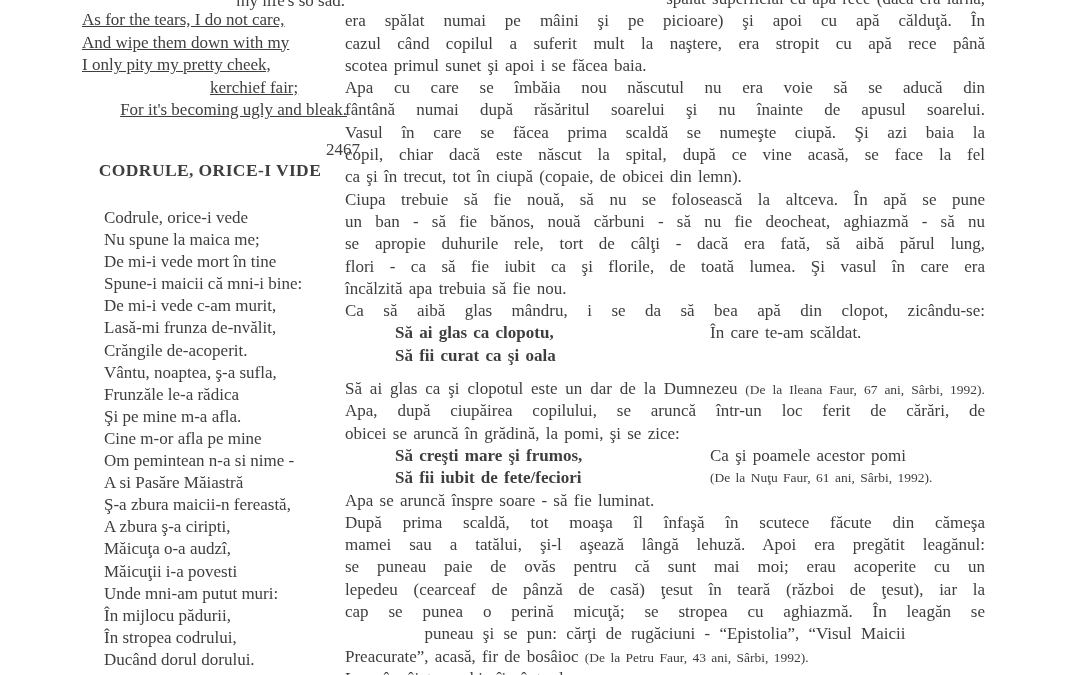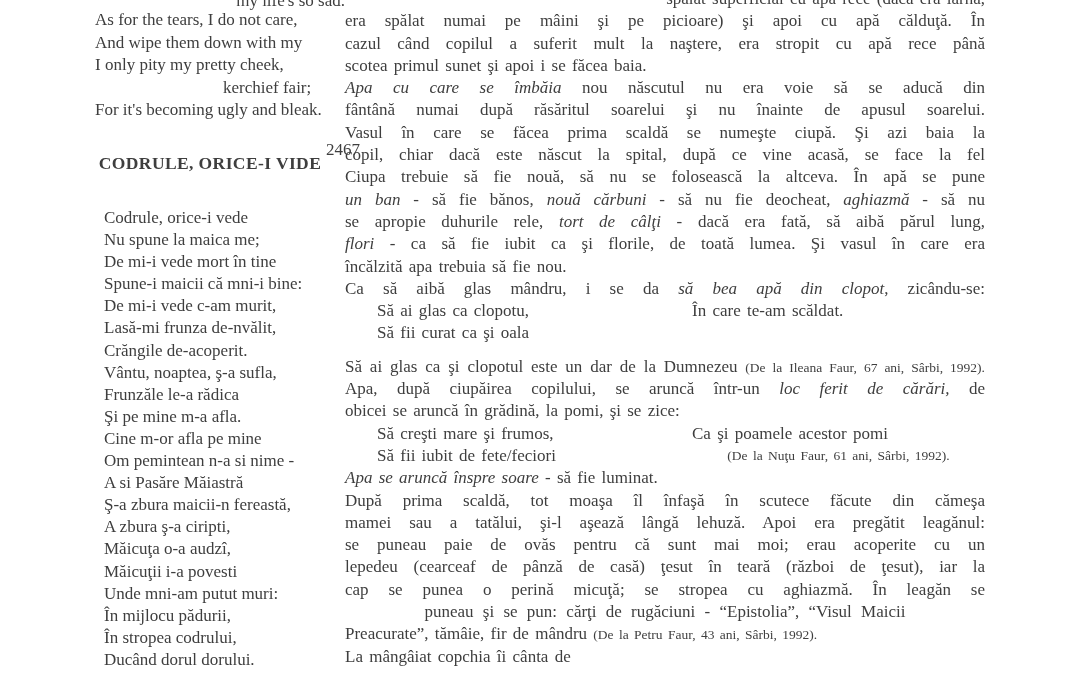--- a/index.html
+++ b/index.html
@@ -9,60 +9,60 @@
     font-family:"Liberation Serif","DejaVu Serif",serif;
   }
   .page{position:absolute;inset:0;filter:blur(0.25px);}
 
   
   .col-left{position:absolute;left:60px;top:0;width:300px;font-size:17px;}
   .clip-top-left{
     position:absolute;top:-10px;left:35px;width:250px;height:22px;
     text-align:right;line-height:22px;
   }
-  .eng-verse{position:absolute;top:9px;left:35px;width:265px;line-height:22.6px;}
+  .eng-verse{position:absolute;top:9px;left:22px;width:265px;line-height:22.6px;text-decoration:underline;}
   .eng-line{height:22.6px;white-space:nowrap;}
   .poem-number{position:absolute;top:140px;left:0;width:100%;text-align:right;}
   .poem-title{
-    position:absolute;top:153px;left:0;width:100%;text-align:center;
+    position:absolute;top:160px;left:0;width:100%;text-align:center;
     font-weight:bold;font-size:17.5px;letter-spacing:0.4px;
   }
   .poem-body{position:absolute;top:207px;left:44px;width:272px;line-height:22.1px;}
   .poem-line{height:22.1px;white-space:nowrap;}
 
   
   .col-right{
     position:absolute;left:345px;top:-12px;width:640px;
     font-size:17px;line-height:22.3px;word-spacing:2px;
   }
   .bline{height:22.3px;overflow:visible;}
   .bline.justify{text-align:justify;text-align-last:justify;}
   .bline.left{text-align:left;}
   .bline.left-wide{text-align:center;word-spacing:5px;}
   .bline.right{text-align:right;}
-  .it{font-style:italic;margin-top:13px;}
-  .sm{font-size:13.5px;text-align:center;}
+  .it{margin-top:13px;}
+  .sm{font-size:13.5px;}
   .verse-row{display:flex;height:22.3px;}
-  .verse-row .vl{margin-left:32px;width:292px;flex:0 0 auto;}
+  .verse-row .vl{margin-left:50px;width:292px;flex:0 0 auto;font-weight:bold;}
   .verse-row .vr{flex:1 1 auto;margin-left:23px;}
   .vgap{width:100%;}
 </style>
 </head>
 <body>
 
 <div class="page">
 
   <div class="col-left">
     <div class="clip-top-left">my life's so sad.</div>
     <div class="eng-verse" id="eng-verse">
         <div class="eng-line" style="padding-left: 0px;">As for the tears, I do not care,</div>
         <div class="eng-line" style="padding-left: 0px;">And wipe them down with my</div>
         <div class="eng-line" style="padding-left: 0px;">I only pity my pretty cheek,</div>
         <div class="eng-line" style="padding-left: 128px;">kerchief fair;</div>
-        <div class="eng-line" style="padding-left: 0px;">For it's becoming ugly and bleak.</div>
+        <div class="eng-line" style="padding-left: 0px; text-align: right;">For it's becoming ugly and bleak.</div>
       </div>
     <div class="poem-number">2467</div>
     <div class="poem-title">CODRULE, ORICE-I VIDE</div>
     <div class="poem-body" id="poem-body">
         <div class="poem-line">Codrule, orice-i vede</div>
         <div class="poem-line">Nu spune la maica me;</div>
         <div class="poem-line">De mi-i vede mort în tine</div>
         <div class="poem-line">Spune-i maicii că mni-i bine:</div>
         <div class="poem-line">De mi-i vede c-am murit,</div>
         <div class="poem-line">Lasă-mi frunza de-nvălit,</div>
@@ -86,20 +86,21 @@
 
   <div class="col-right" id="prose">
       <div class="bline right"><span>spălat superficial cu apă rece (dacă era iarna,</span></div>
       <div class="bline justify"><span>era spălat numai pe mâini şi pe picioare) şi apoi cu apă călduţă. În</span></div>
       <div class="bline justify"><span>cazul când copilul a suferit mult la naştere, era stropit cu apă rece până</span></div>
       <div class="bline left"><span>scotea primul sunet şi apoi i se făcea baia.</span></div>
       <div class="bline justify"><span class="it">Apa cu care se îmbăia</span><span> nou născutul nu era voie să se aducă din</span></div>
       <div class="bline justify"><span>fântână numai după răsăritul soarelui şi nu înainte de apusul soarelui.</span></div>
       <div class="bline justify"><span>Vasul în care se făcea prima scaldă se numeşte ciupă. Şi azi baia la</span></div>
       <div class="bline justify"><span>copil, chiar dacă este născut la spital, după ce vine acasă, se face la fel</span></div>
+      <div class="bline left"><span>ca şi în trecut, tot în ciupă (copaie, de obicei din lemn).</span></div>
       <div class="bline justify"><span>Ciupa trebuie să fie nouă, să nu se folosească la altceva. În apă se pune</span></div>
       <div class="bline justify"><span class="it">un ban</span><span> - să fie bănos, </span><span class="it">nouă cărbuni</span><span> - să nu fie deocheat, </span><span class="it">aghiazmă</span><span> - să nu</span></div>
       <div class="bline justify"><span>se apropie duhurile rele, </span><span class="it">tort de câlţi</span><span> - dacă era fată, să aibă părul lung,</span></div>
       <div class="bline justify"><span class="it">flori</span><span> - ca să fie iubit ca şi florile, de toată lumea. Şi vasul în care era</span></div>
       <div class="bline left"><span>încălzită apa trebuia să fie nou.</span></div>
       <div class="bline justify"><span>Ca să aibă glas mândru, i se da </span><span class="it">să bea apă din clopot</span><span>, zicându-se:</span></div>
       <div class="verse-row">
         <span class="vl">Să ai glas ca clopotu,</span>
         <span class="vr">În care te-am scăldat.</span>
       </div>
@@ -119,17 +120,17 @@
         <span class="vl">Să fii iubit de fete/feciori</span>
         <span class="vr sm">(De la Nuţu Faur, 61 ani, Sârbi, 1992).</span>
       </div>
       <div class="bline left"><span class="it">Apa se aruncă înspre soare</span><span> - să fie luminat.</span></div>
       <div class="bline justify"><span>După prima scaldă, tot moaşa îl înfaşă în scutece făcute din cămeşa</span></div>
       <div class="bline justify"><span>mamei sau a tatălui, şi-l aşează lângă lehuză. Apoi era pregătit leagănul:</span></div>
       <div class="bline justify"><span>se puneau paie de ovăs pentru că sunt mai moi; erau acoperite cu un</span></div>
       <div class="bline justify"><span>lepedeu (cearceaf de pânză de casă) ţesut în teară (război de ţesut), iar la</span></div>
       <div class="bline justify"><span>cap se punea o perină micuţă; se stropea cu aghiazmă. În leagăn se</span></div>
       <div class="bline left-wide"><span>puneau şi se pun: cărţi de rugăciuni - “Epistolia”, “Visul Maicii</span></div>
-      <div class="bline left"><span>Preacurate”, tămâie, fir de mândru </span><span class="sm">(De la Petru Faur, 43 ani, Sârbi, 1992).</span></div>
+      <div class="bline left"><span>Preacurate”, acasă, fir de bosâioc </span><span class="sm">(De la Petru Faur, 43 ani, Sârbi, 1992).</span></div>
       <div class="bline left"><span>La mângâiat copchia îi cânta de</span></div>
     </div>
 
 </div>
 
 </body></html>

